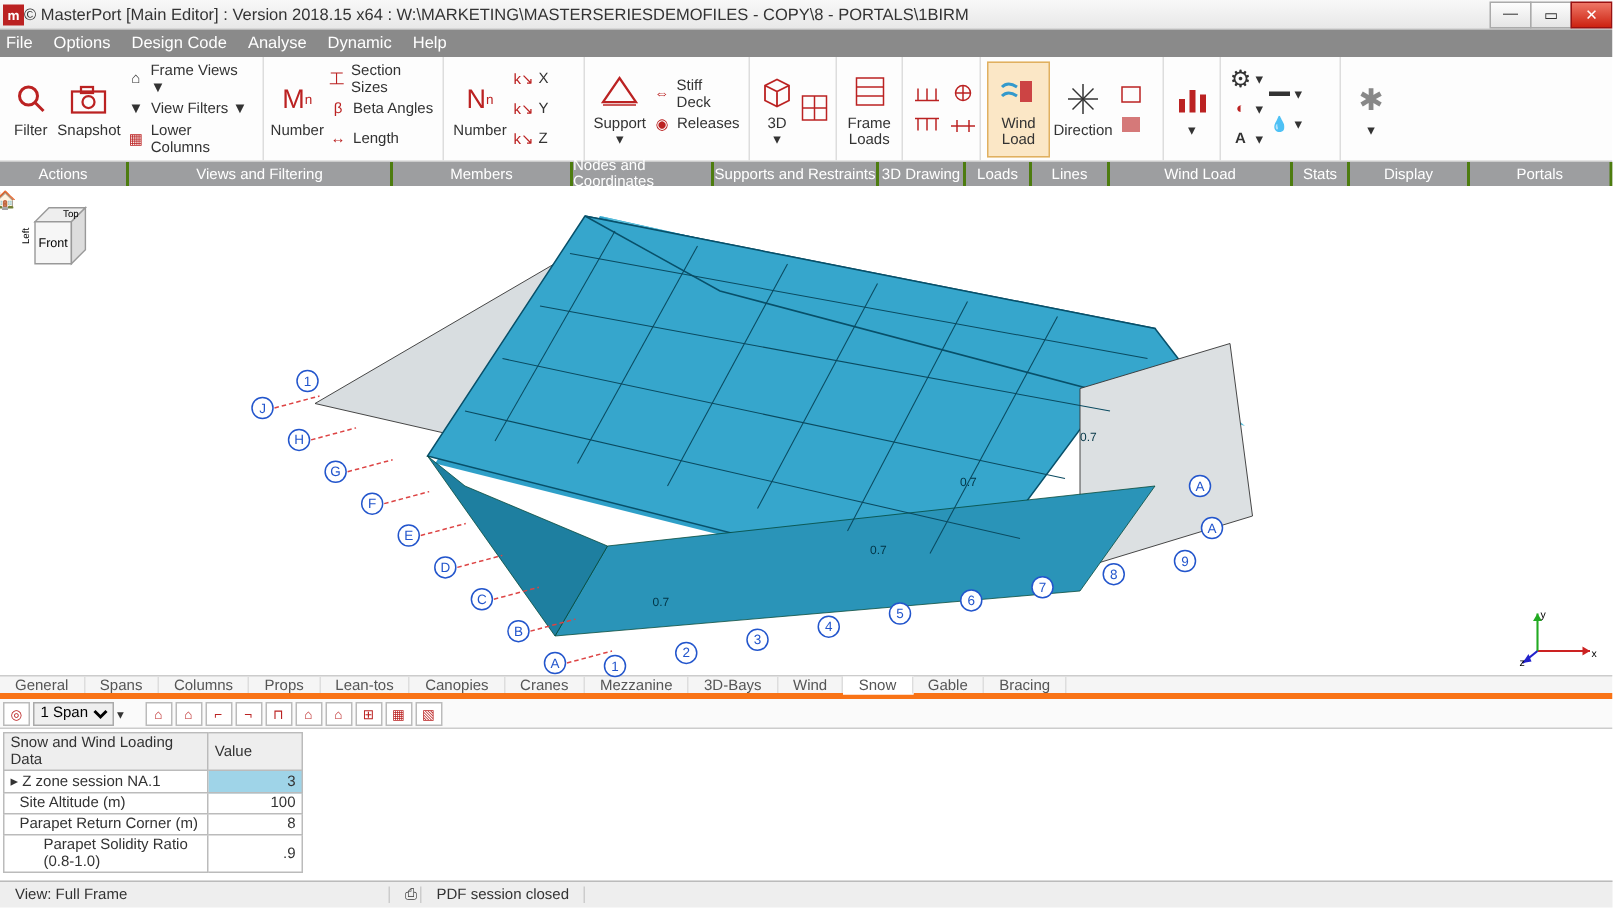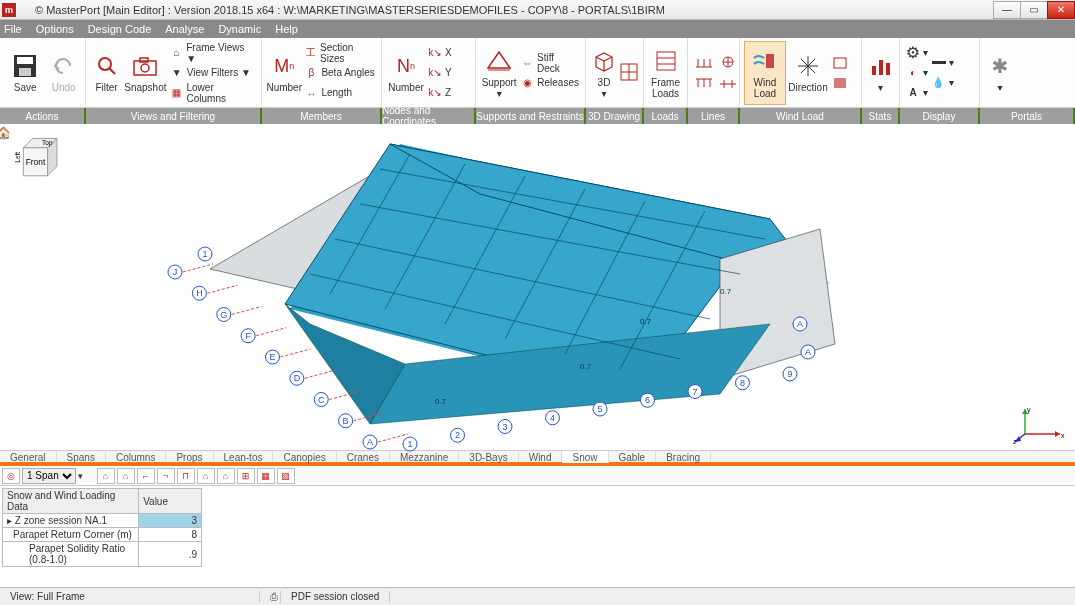--- a/index.html
+++ b/index.html
@@ -1,21 +1,21 @@
 <!DOCTYPE html>
 <html><head>
 <meta charset="utf-8">
 <style>
   * { box-sizing: border-box; margin: 0; padding: 0; font-family: "Segoe UI", Tahoma, sans-serif; }
   body { width: 1075px; height: 605px; background: #fff; overflow: hidden; font-size: 11px; color: #333; }
 
   
   .titlebar { height: 20px; background: linear-gradient(#f8f8f8, #e8e8e8); display: flex; align-items: center; border-bottom: 1px solid #bbb; }
   .titlebar .icon-m { width: 14px; height: 14px; background: #b22; color: #fff; font-size: 9px; font-weight: bold; line-height: 14px; text-align: center; margin-left: 2px; }
-  .titlebar .title { margin-left: 19px; font-size: 11px; color: #333; flex: 1; }
+  .titlebar .title { margin-left: 0; font-size: 11px; color: #333; flex: 1; }
   .winbtns { display: flex; }
   .winbtn { width: 28px; height: 18px; display: flex; align-items: center; justify-content: center; border: 1px solid #aaa; background: linear-gradient(#fdfdfd,#e5e5e5); margin-left: -1px; font-size: 10px; }
   .winbtn.close { background: linear-gradient(#e76, #c21); color: #fff; border-color: #911; }
 
   
   .menubar { height: 18px; background: #8a8a8a; display: flex; align-items: center; padding-left: 4px; color: #fff; }
   .menubar span { margin-right: 14px; font-size: 11px; }
 
   
   .ribbon { height: 70px; background: #fdfdfd; border-bottom: 1px solid #ccc; display: flex; }
@@ -78,41 +78,20 @@
   <span>File</span>
   <span>Options</span>
   <span>Design Code</span>
   <span>Analyse</span>
   <span>Dynamic</span>
   <span>Help</span>
 </div>
 
 <div class="ribbon">
 
-  <div class="rgroup" style="width:86px">
-    <div class="bigbtn">
-      <div class="ico">
-          <svg width="26" height="26">
-            <rect x="2" y="2" width="22" height="22" fill="#333"></rect>
-            <rect x="5" y="4" width="16" height="7" fill="#fff"></rect>
-            <rect x="7" y="15" width="12" height="8" fill="#ccc"></rect>
-          </svg>
-        </div>
-      <div class="lbl">Save</div>
-    </div>
-    <div class="bigbtn" style="width:36px">
-      <div class="ico">
-          <svg width="24" height="24">
-            <path d="M18 12a7 7 0 10-7 7" fill="none" stroke="#aaa" stroke-width="2"></path>
-            <path d="M6 8l-3 4 4 3" fill="none" stroke="#aaa" stroke-width="2"></path>
-          </svg>
-        </div>
-      <div class="lbl" style="color:#aaa">Undo</div>
-    </div>
-  </div>
 
   <div class="rgroup" style="width:176px">
     <div class="bigbtn" style="width:34px">
       <div class="ico">
           <svg width="24" height="24">
             <circle cx="10" cy="10" r="6" fill="none" stroke="#b22" stroke-width="2"></circle>
             <line x1="14" y1="14" x2="20" y2="20" stroke="#b22" stroke-width="2"></line>
           </svg>
         </div>
       <div class="lbl">Filter</div>
@@ -579,20 +558,24 @@
     <tbody>
         <tr>
           <th style="width:130px">Snow and Wind Loading Data</th>
           <th style="width:60px">Value</th>
         </tr>
     <tr class="sel">
           <td>▸ <span>Z zone session NA.1</span></td>
           <td class="val">3</td>
         </tr>
     <tr>
+          <td style="padding-left:10px">Site Altitude (m)</td>
+          <td class="val">100</td>
+        </tr>
+    <tr>
           <td style="padding-left:10px">Parapet Return Corner (m)</td>
           <td class="val">8</td>
         </tr>
     <tr>
           <td style="padding-left:26px">Parapet Solidity Ratio (0.8-1.0)</td>
           <td class="val">.9</td>
         </tr>
   </tbody>
     </table>
 </div>

